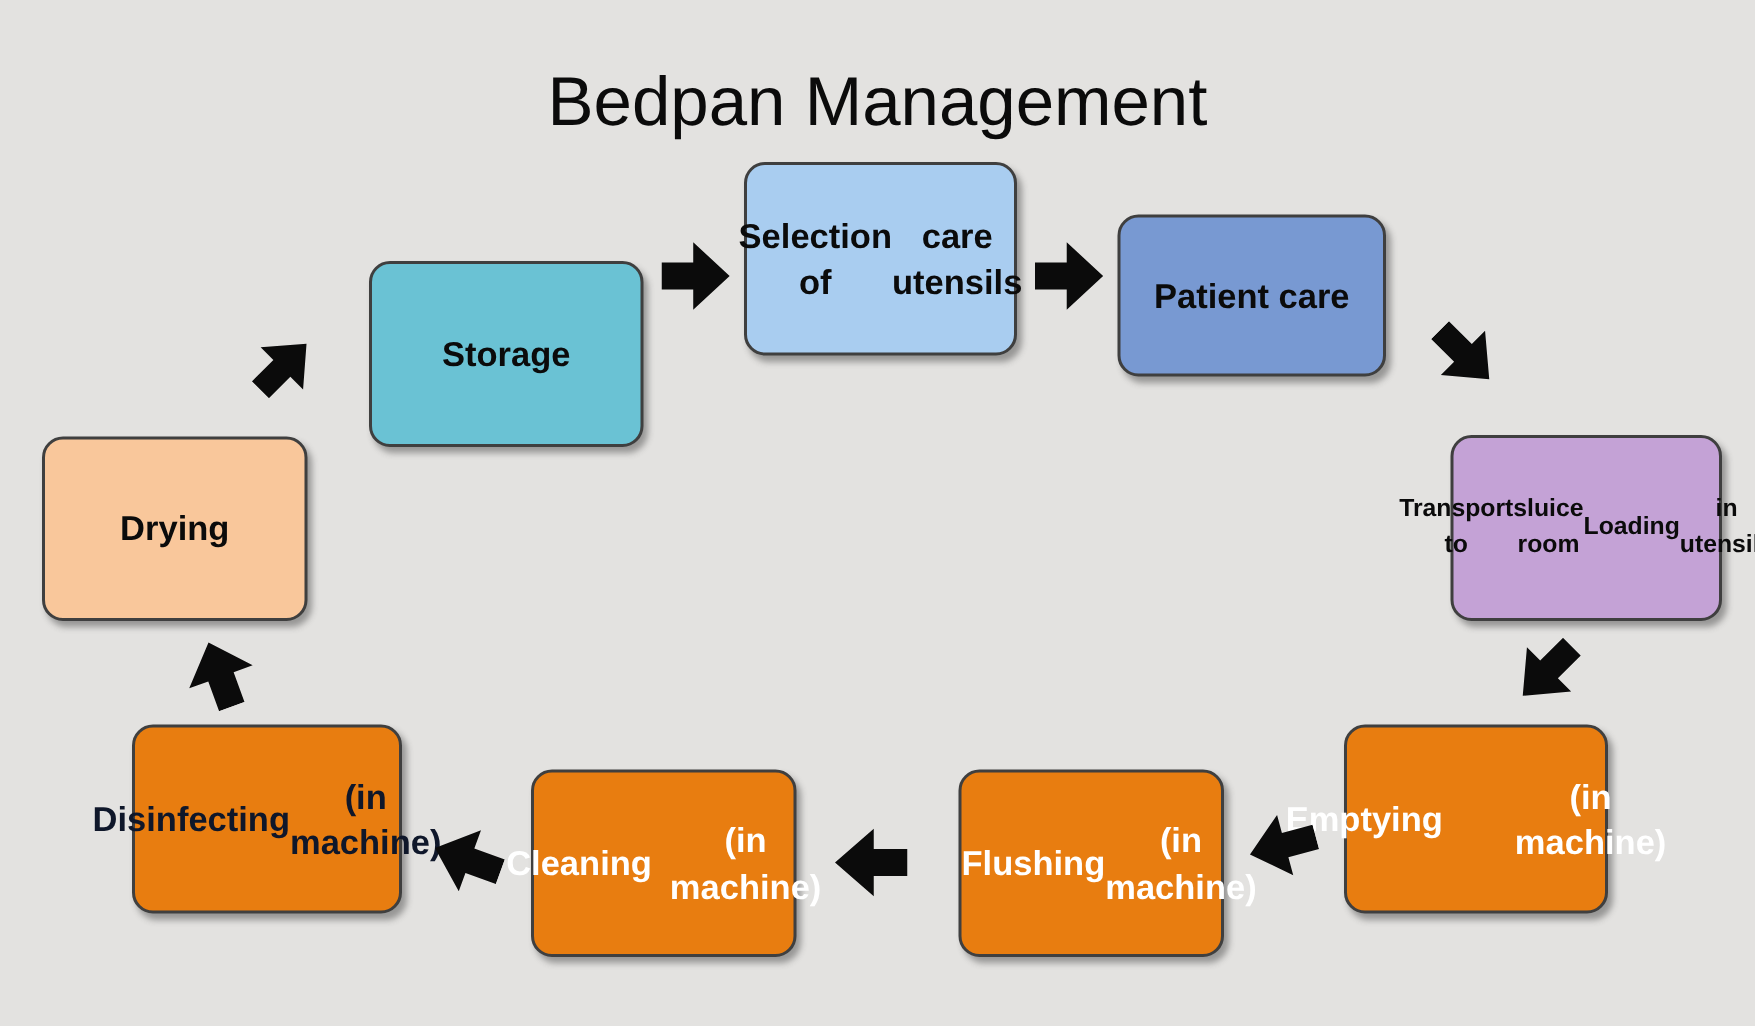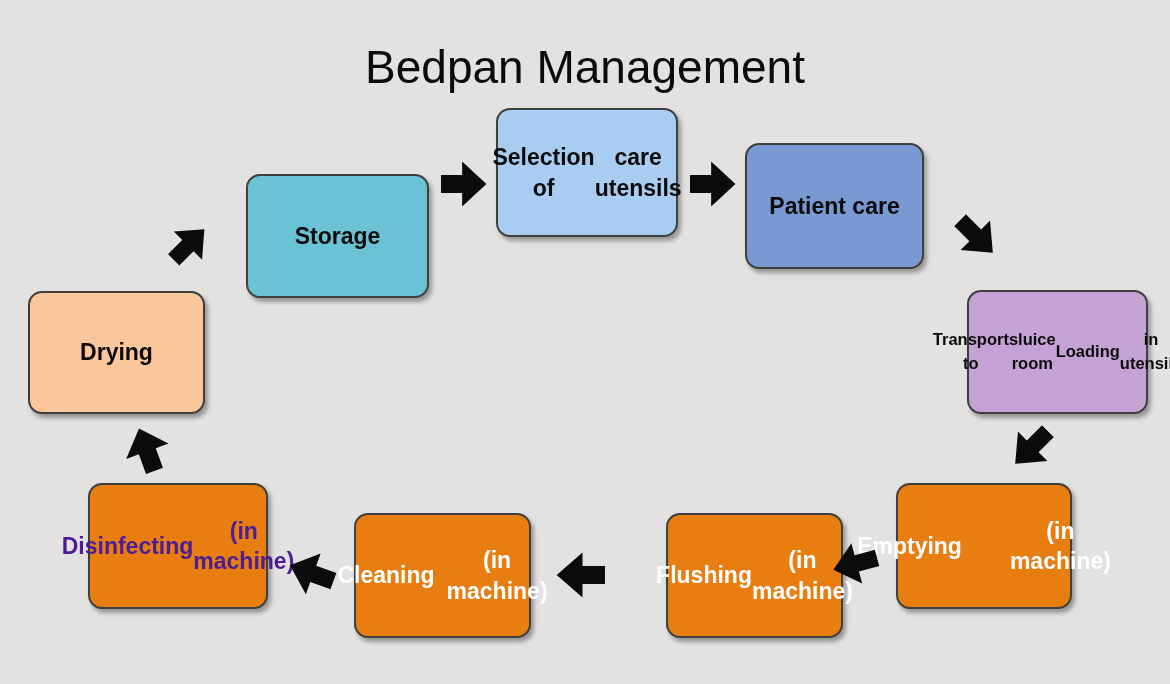--- a/index.html
+++ b/index.html
@@ -34,26 +34,26 @@
     box-sizing:border-box;
     text-align:center;
     font-weight:bold;
     color:#0b0b0b;
     font-size:23px;
     line-height:1.32;
   }
   .node .line{display:block;}
   .node-storage     {left:246px;top:144px;width:183px;height:124px;background:#6ac2d4;margin-top:30px;}
   .node-selection   {left:496px;top:108px;width:182px;height:129px;background:#a9cdf0;}
-  .node-patient     {left:745px;top:143px;width:179px;height:126px;background:#7899d2;}
+  .node-patient     {left:745px;top:143px;width:179px;height:108px;background:#7899d2;}
   .node-transport   {left:967px;top:290px;width:181px;height:124px;background:#c4a2d6;font-size:16.5px;line-height:1.45;align-items:center;}
   .node-emptying    {left:896px;top:483px;width:176px;height:126px;background:#e87d10;color:#ffffff;gap:48px;}
-  .node-flushing    {left:666px;top:513px;width:177px;height:125px;background:#e87d10;color:#ffffff;}
+  .node-flushing    {left:639px;top:513px;width:177px;height:125px;background:#e87d10;color:#ffffff;justify-content:space-between;}
   .node-cleaning    {left:354px;top:513px;width:177px;height:125px;background:#e87d10;color:#ffffff;gap:12px;}
-  .node-disinfecting{left:88px; top:483px;width:180px;height:126px;background:#e87d10;color:#4c1d95;}
+  .node-disinfecting{left:88px; top:483px;width:180px;height:126px;background:#e87d10;color:#0f172a;}
   .node-drying      {left:28px; top:291px;width:177px;height:123px;background:#f9c79b;}
   .arrow{position:absolute;}
   .arrow svg{display:block;width:100%;height:100%;}
   .a1{left:441px;top:157px;width:47px;height:54px;}
   .a2{left:690px;top:157px;width:47px;height:54px;}
   .a3{left:953px;top:212px;width:48px;height:50px;transform:rotate(45deg);}
   .a4{left:1007px;top:423px;width:48px;height:50px;transform:rotate(135deg);}
   .a5{left:831px;top:539px;width:47px;height:50px;transform:rotate(165deg);}
   .a6{left:555px;top:548px;width:50px;height:54px;transform:rotate(180deg);}
   .a7{left:287px;top:547px;width:48px;height:52px;transform:rotate(200deg);}

